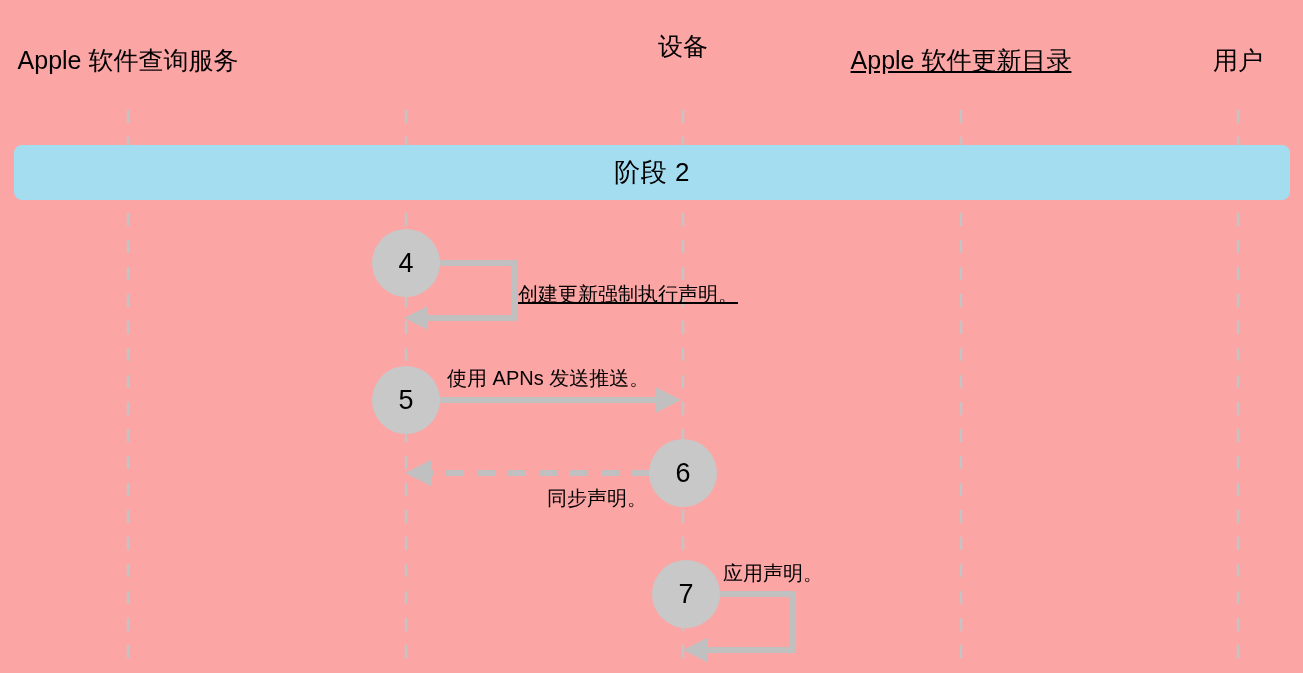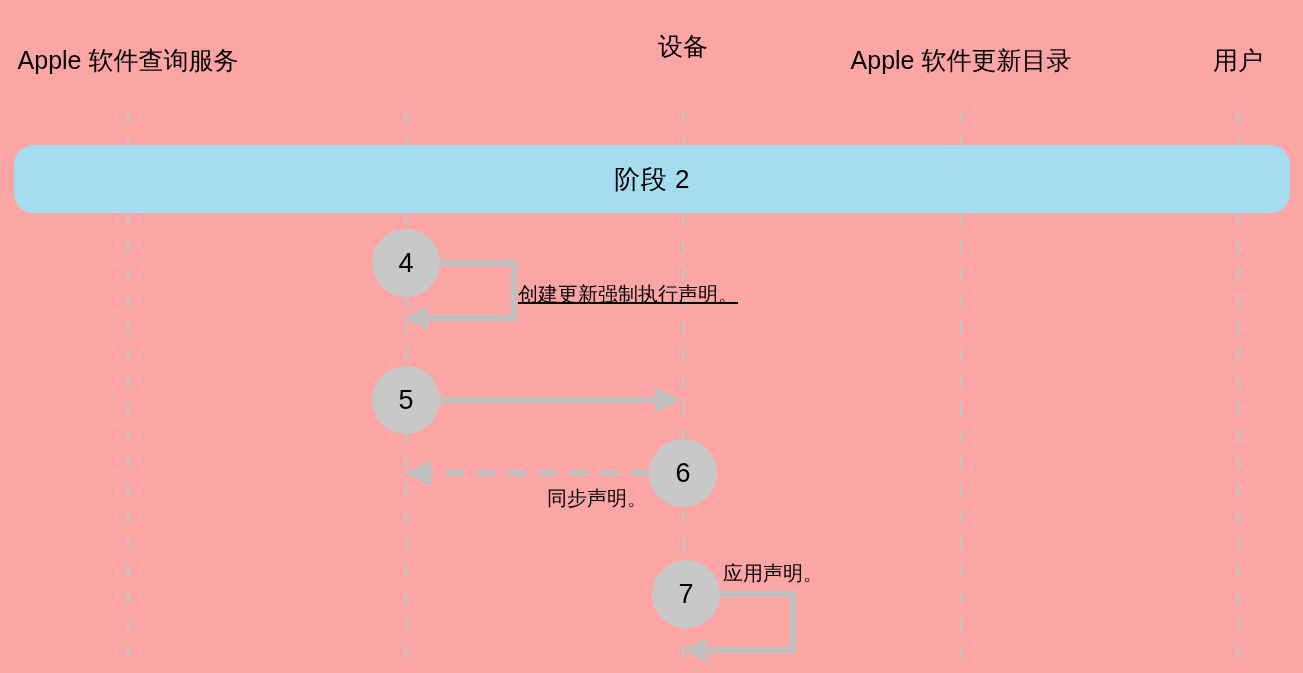--- a/index.html
+++ b/index.html
@@ -32,23 +32,23 @@
     font-size: 25px;
     font-weight: 400;
     color: #000000;
     line-height: 1;
   }
   .phase-banner {
     position: absolute;
     left: 14px;
     top: 145px;
     width: 1276px;
-    height: 68px;
+    height: 55px;
     background: #a4dcf0;
-    border-radius: 20px;
+    border-radius: 8px;
     box-sizing: border-box;
   }
   .phase-banner-text {
     position: absolute;
     left: 0;
     top: 0;
     width: 100%;
     height: 100%;
     display: flex;
     align-items: center;
@@ -125,29 +125,30 @@
     </g>
 
     <g>
       <path d="M 717,594 L 793,594 L 793,650 L 702,650" fill="none" stroke="#c0c0c0" stroke-width="6" stroke-linejoin="miter" stroke-linecap="butt"></path>
       <path d="M 683,650 L 707,638 L 707,662 z" fill="#c0c0c0"></path>
     </g>
   </svg>
 
   <div class="actor-label" style="left:128px; top:48px;">Apple 软件查询服务</div>
   <div class="actor-label" style="left:683px; top:34px;">设备</div>
-  <div class="actor-label" style="left:961px; top:48px;">Apple 软件更新目录</div>
+  <div class="actor-label" style="left:961px; top:48px;text-decoration:underline;">Apple 软件更新目录</div>
   <div class="actor-label" style="left:1238px; top:48px;font-family:Liberation Serif, serif;">用户</div>
 
   <div class="phase-banner">
     <div class="phase-banner-text">阶段 2</div>
   </div>
 
   <div class="step-circle" style="left:406px; top:263px;">4</div>
   <div class="step-circle" style="left:406px; top:400px;">5</div>
   <div class="step-circle" style="left:683px; top:473px;">6</div>
   <div class="step-circle" style="left:686px; top:594px;">7</div>
 
   <div class="msg-label" style="left:518px; top:284px;text-decoration:underline;">创建更新强制执行声明。</div>
+  <div class="msg-label" style="left:447px; top:368px;">使用 APNs 发送推送。</div>
   <div class="msg-label" style="left:547px; top:488px;">同步声明。</div>
   <div class="msg-label" style="left:723px; top:565px;font-family:Liberation Mono, monospace;">应用声明。</div>
 
 </div>
 
 </body></html>

